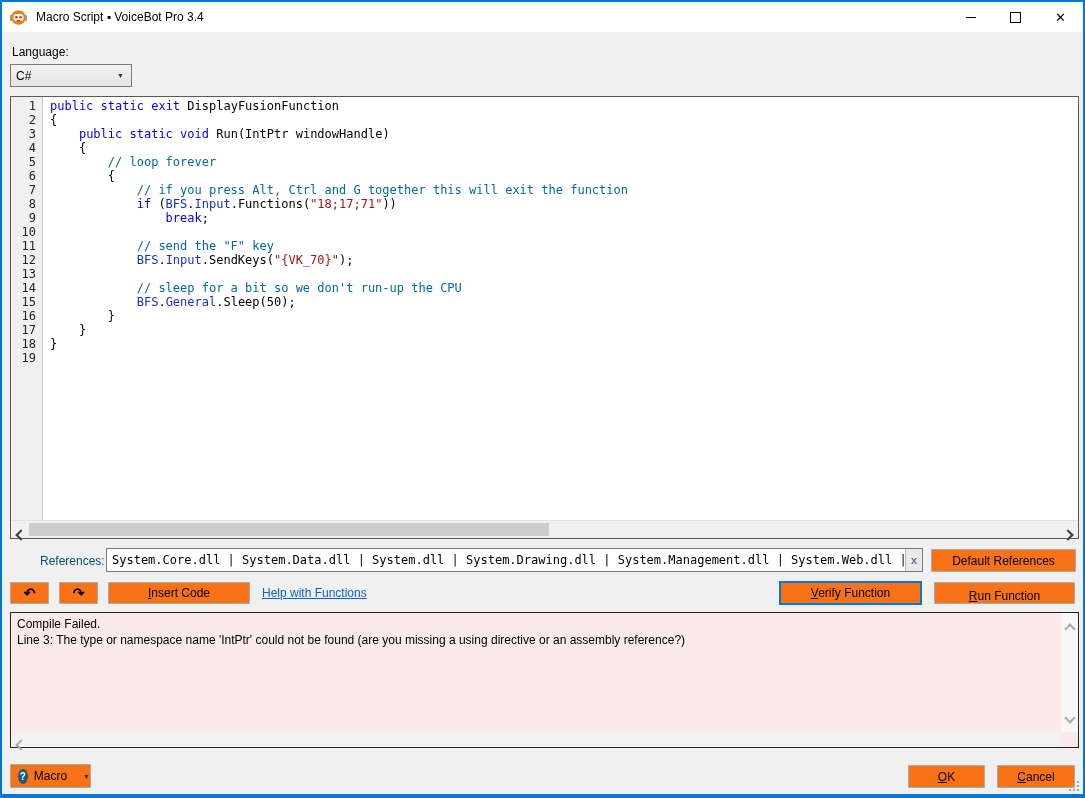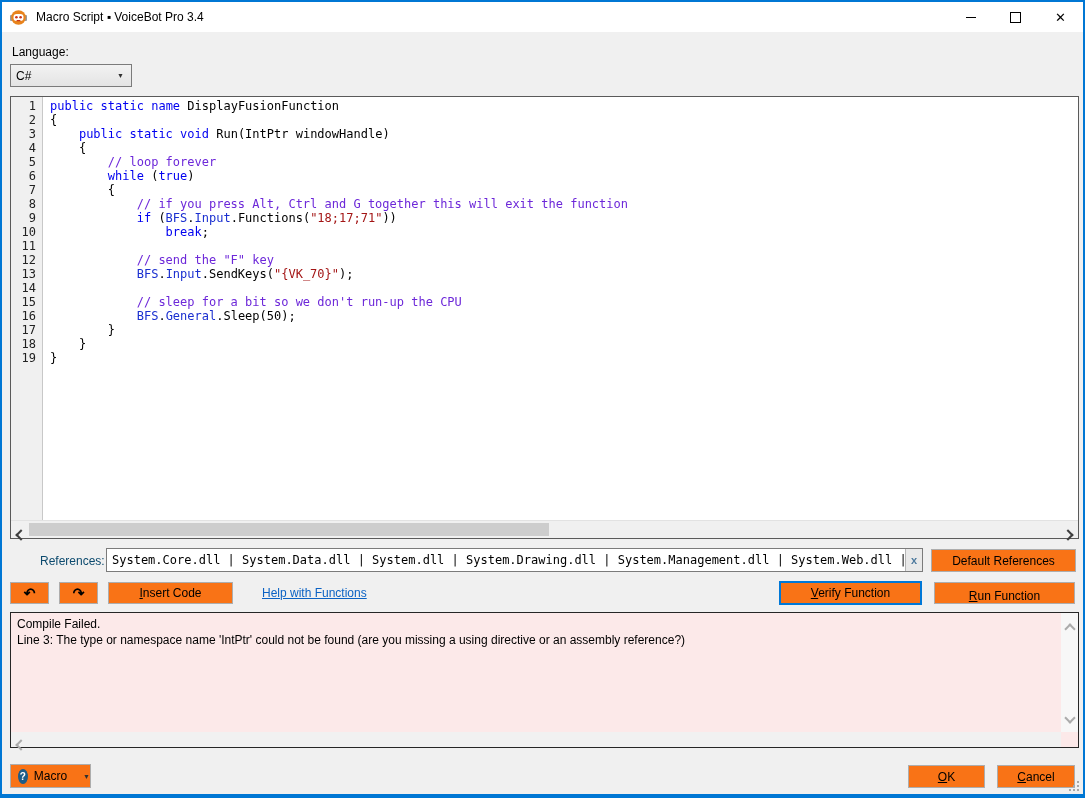--- a/index.html
+++ b/index.html
@@ -23,21 +23,21 @@
   
   .editor{position:absolute;left:8px;top:94px;width:1069px;height:443px;box-sizing:border-box;
     border:1px solid #5a5a5a;background:#fff;}
   .editor-body{position:absolute;left:0;top:0;right:0;bottom:17px;display:flex;overflow:hidden;}
   .gutter{width:32px;background:#f0f0f0;border-right:1px solid #c8c8c8;padding-top:2px;box-sizing:border-box;}
   .gutter div{font:12px "DejaVu Sans Mono",monospace;line-height:14px;height:14px;text-align:right;padding-right:6px;color:#222;}
   .code{flex:1;padding:2px 0 0 7px;overflow:hidden;}
   .code-line{font:12px "DejaVu Sans Mono",monospace;line-height:14px;height:14px;white-space:pre;color:#000;}
   .tok-k{color:#0000f0;}  
   .tok-t{color:#1a2fd0;}  
-  .tok-c{color:#6d28d9;}  
+  .tok-c{color:#0369a1;}  
   .tok-s{color:#a31515;}  
   .tok-p{color:#000000;}  
   .hscroll{position:absolute;left:0;right:0;bottom:0;height:17px;background:#f0f0f0;border-top:1px solid #e2e2e2;}
   .hscroll .thumb{position:absolute;left:18px;top:2px;width:520px;height:13px;background:#cdcdcd;}
   .chev{display:inline-block;width:6px;height:6px;border-left:2px solid #3f3f3f;border-bottom:2px solid #3f3f3f;}
   .chev.left{transform:rotate(45deg);}
   .chev.right{transform:rotate(-135deg);}
   .chev.up{transform:rotate(135deg);}
   .chev.down{transform:rotate(-45deg);}
   .chev.lite{border-color:#ababab;}
@@ -49,21 +49,21 @@
   .refs-text{flex:1;font:12px "DejaVu Sans Mono",monospace;line-height:22px;padding-left:5px;white-space:nowrap;overflow:hidden;color:#000;}
   .refs-clear{width:16px;background:#e9e9e9;border-left:1px solid #b5b5b5;display:flex;align-items:center;justify-content:center;
     font:bold 11px "Liberation Sans",sans-serif;color:#4e7a9e;}
   
   .btn{position:absolute;box-sizing:border-box;background:#f97316;border:1px solid #adadad;
     font-size:12px;color:#000;display:flex;align-items:center;justify-content:center;cursor:default;}
   .mn{text-decoration:underline;}
   .btn-default-refs{left:929px;top:547px;width:145px;height:23px;}
   .btn-undo{left:8px;top:580px;width:39px;height:22px;font-size:14px;font-weight:bold;}
   .btn-redo{left:57px;top:580px;width:39px;height:22px;font-size:14px;font-weight:bold;}
-  .btn-insert{left:106px;top:580px;width:125px;height:22px;}
+  .btn-insert{left:106px;top:580px;width:142px;height:22px;}
   .help-link{position:absolute;left:260px;top:584px;font-size:12px;color:#0b62c4;text-decoration:underline;}
   .btn-verify{left:777px;top:579px;width:143px;height:24px;border:2px solid #0078d7;}
   .btn-run{left:932px;top:580px;width:141px;height:22px;align-items:flex-end;}
   
   .error-panel{position:absolute;left:8px;top:610px;width:1069px;height:136px;box-sizing:border-box;
     border:1px solid #262626;background:#fce9e9;}
   .error-text{position:absolute;left:0;top:0;right:17px;bottom:15px;padding:3px 6px;overflow:hidden;}
   .error-text div{font-size:12px;line-height:16px;color:#000;}
   .vscroll{position:absolute;top:0;right:0;bottom:15px;width:17px;background:#f7f7f7;}
   .vscroll .vs-up{position:absolute;top:6px;left:5px;}
@@ -138,26 +138,25 @@
           <div>12</div>
           <div>13</div>
           <div>14</div>
           <div>15</div>
           <div>16</div>
           <div>17</div>
           <div>18</div>
           <div>19</div>
         </div>
       <div class="code">
-          <div class="code-line"><span class="tok-k">public</span><span class="tok-p"> </span><span class="tok-k">static</span><span class="tok-p"> </span><span class="tok-k">name</span><span class="tok-p"> DisplayFusionFunction</span></div>
+          <div class="code-line"><span class="tok-k">public</span><span class="tok-p"> </span><span class="tok-k">static</span><span class="tok-p"> </span><span class="tok-k">exit</span><span class="tok-p"> DisplayFusionFunction</span></div>
           <div class="code-line"><span class="tok-p">{</span></div>
           <div class="code-line"><span class="tok-p">    </span><span class="tok-k">public</span><span class="tok-p"> </span><span class="tok-k">static</span><span class="tok-p"> </span><span class="tok-k">void</span><span class="tok-p"> Run(IntPtr windowHandle)</span></div>
           <div class="code-line"><span class="tok-p">    {</span></div>
           <div class="code-line"><span class="tok-p">        </span><span class="tok-c">// loop forever</span></div>
-          <div class="code-line"><span class="tok-p">        </span><span class="tok-k">while</span><span class="tok-p"> (</span><span class="tok-k">true</span><span class="tok-p">)</span></div>
           <div class="code-line"><span class="tok-p">        {</span></div>
           <div class="code-line"><span class="tok-p">            </span><span class="tok-c">// if you press Alt, Ctrl and G together this will exit the function</span></div>
           <div class="code-line"><span class="tok-p">            </span><span class="tok-k">if</span><span class="tok-p"> (</span><span class="tok-t">BFS</span><span class="tok-p">.</span><span class="tok-t">Input</span><span class="tok-p">.Functions(</span><span class="tok-s">"18;17;71"</span><span class="tok-p">))</span></div>
           <div class="code-line"><span class="tok-p">                </span><span class="tok-k">break</span><span class="tok-p">;</span></div>
           <div class="code-line">&nbsp;</div>
           <div class="code-line"><span class="tok-p">            </span><span class="tok-c">// send the "F" key</span></div>
           <div class="code-line"><span class="tok-p">            </span><span class="tok-t">BFS</span><span class="tok-p">.</span><span class="tok-t">Input</span><span class="tok-p">.SendKeys(</span><span class="tok-s">"{VK_70}"</span><span class="tok-p">);</span></div>
           <div class="code-line">&nbsp;</div>
           <div class="code-line"><span class="tok-p">            </span><span class="tok-c">// sleep for a bit so we don't run-up the CPU</span></div>
           <div class="code-line"><span class="tok-p">            </span><span class="tok-t">BFS</span><span class="tok-p">.</span><span class="tok-t">General</span><span class="tok-p">.Sleep(50);</span></div>

